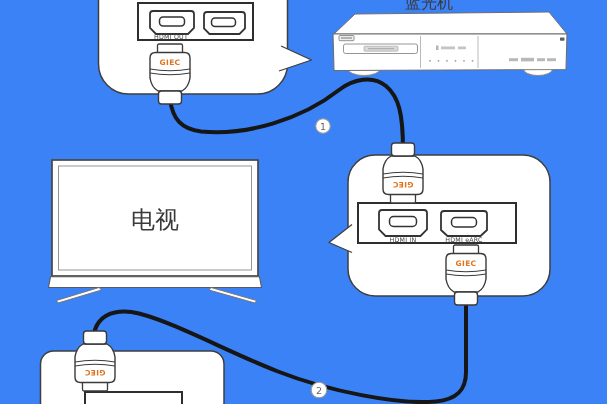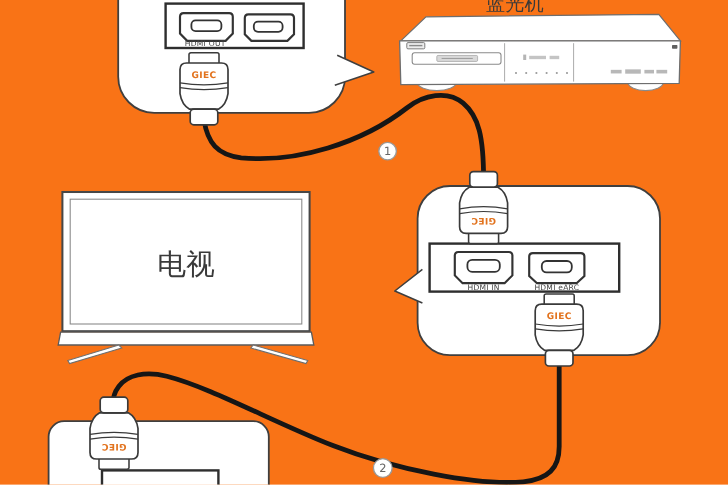--- a/index.html
+++ b/index.html
@@ -1,20 +1,20 @@
 <!DOCTYPE html>
 <html><head>
 <meta charset="utf-8">
 <style>
   html,body{margin:0;padding:0;background:#fff;}
   .stage{
     position:relative;
     width:607px;height:404px;
     overflow:hidden;
-    background:#f97316;
+    background:#3b82f6;
     font-family:"DejaVu Sans","Liberation Sans",sans-serif;
   }
   svg text{font-family:"DejaVu Sans","Liberation Sans",sans-serif;}
   .cjk{fill:#3a3a3a;}
 </style>
 </head>
 <body>
 
 <div class="stage">
 <svg width="607" height="404" viewBox="0 0 607 404" xmlns="http://www.w3.org/2000/svg">

